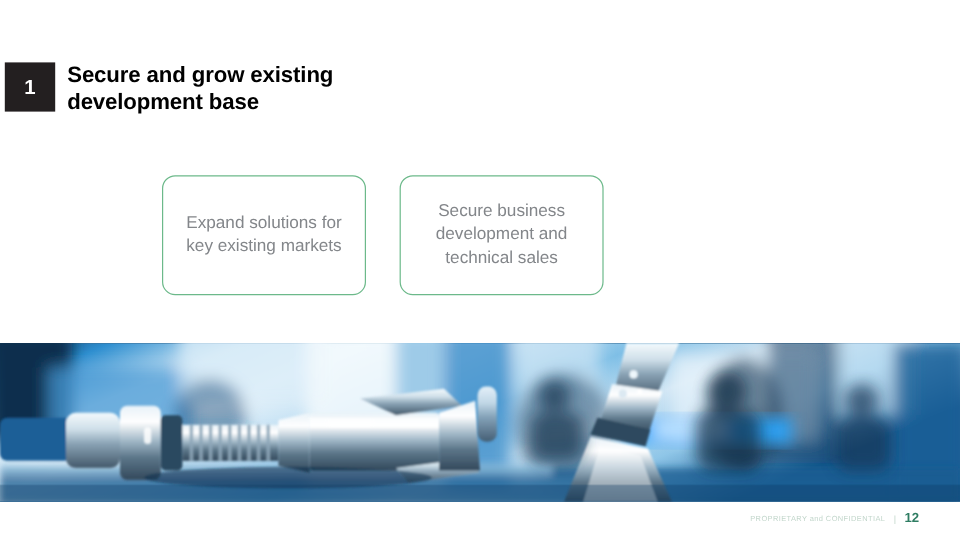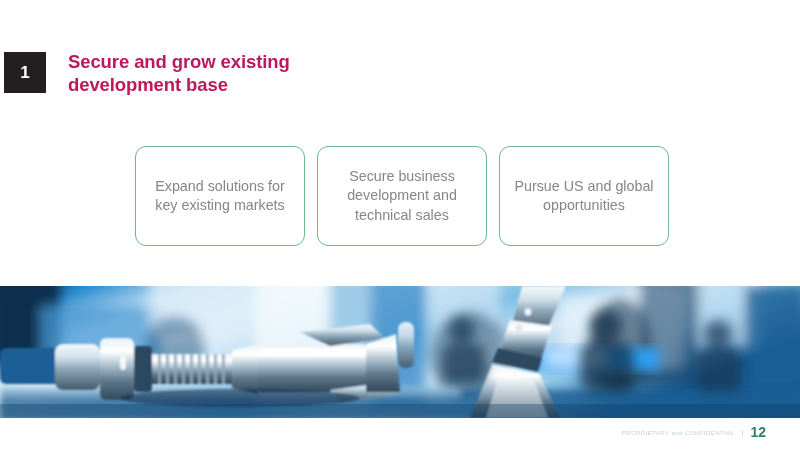--- a/index.html
+++ b/index.html
@@ -35,40 +35,40 @@
     justify-content: center;
   }
   .number-badge span {
     color: #ffffff;
     font-size: 17px;
     font-weight: bold;
     letter-spacing: 0.2px;
   }
   .slide-title {
     position: absolute;
-    left: 68px;
+    left: 56px;
     top: 50px;
     width: 420px;
-    color: #be185d;
+    color: #000000;
     font-size: 18.5px;
     font-weight: bold;
     line-height: 23px;
     letter-spacing: -0.1px;
   }
   .slide-title .line { display: block; }
 
   
   .card-row {
     position: absolute;
     left: 135px;
     top: 146px;
     width: 624px;
     height: 102px;
     display: flex;
-    gap: 12px;
+    gap: 28px;
   }
   .card {
     width: 170px;
     height: 100px;
     box-sizing: border-box;
     border: 1.4px solid #6cb98a;
     border-radius: 11px;
     background: #ffffff;
     display: flex;
     align-items: center;
@@ -110,21 +110,21 @@
     font-size: 6.2px;
     letter-spacing: 0.35px;
     white-space: nowrap;
   }
   .footer-sep {
     color: #c2d6cb;
     font-size: 7.5px;
   }
   .footer-page {
     color: #2f7d63;
-    font-size: 14px;
+    font-size: 11px;
     font-weight: bold;
   }
 </style>
 </head>
 <body>
 
 <div class="slide-header">
   <div class="number-badge">
     <span>1</span>
   </div>
@@ -133,23 +133,20 @@
     <span class="line">development base</span>
   </div>
 </div>
 
 <div class="card-row">
   <div class="card">
     <div class="card-text">Expand solutions for key existing markets</div>
   </div>
   <div class="card">
     <div class="card-text">Secure business development and technical sales</div>
-  </div>
-  <div class="card">
-    <div class="card-text">Pursue US and global opportunities</div>
   </div>
 </div>
 
 <div class="photo-band">
   <svg width="800" height="132" viewBox="0 0 800 132" xmlns="http://www.w3.org/2000/svg">
     <defs>
       <linearGradient id="bgGrad" x1="0" y1="0" x2="1" y2="0.4">
         <stop offset="0" stop-color="#0a3f6b"></stop>
         <stop offset="0.10" stop-color="#2f8fd0"></stop>
         <stop offset="0.22" stop-color="#cfe7f6"></stop>

